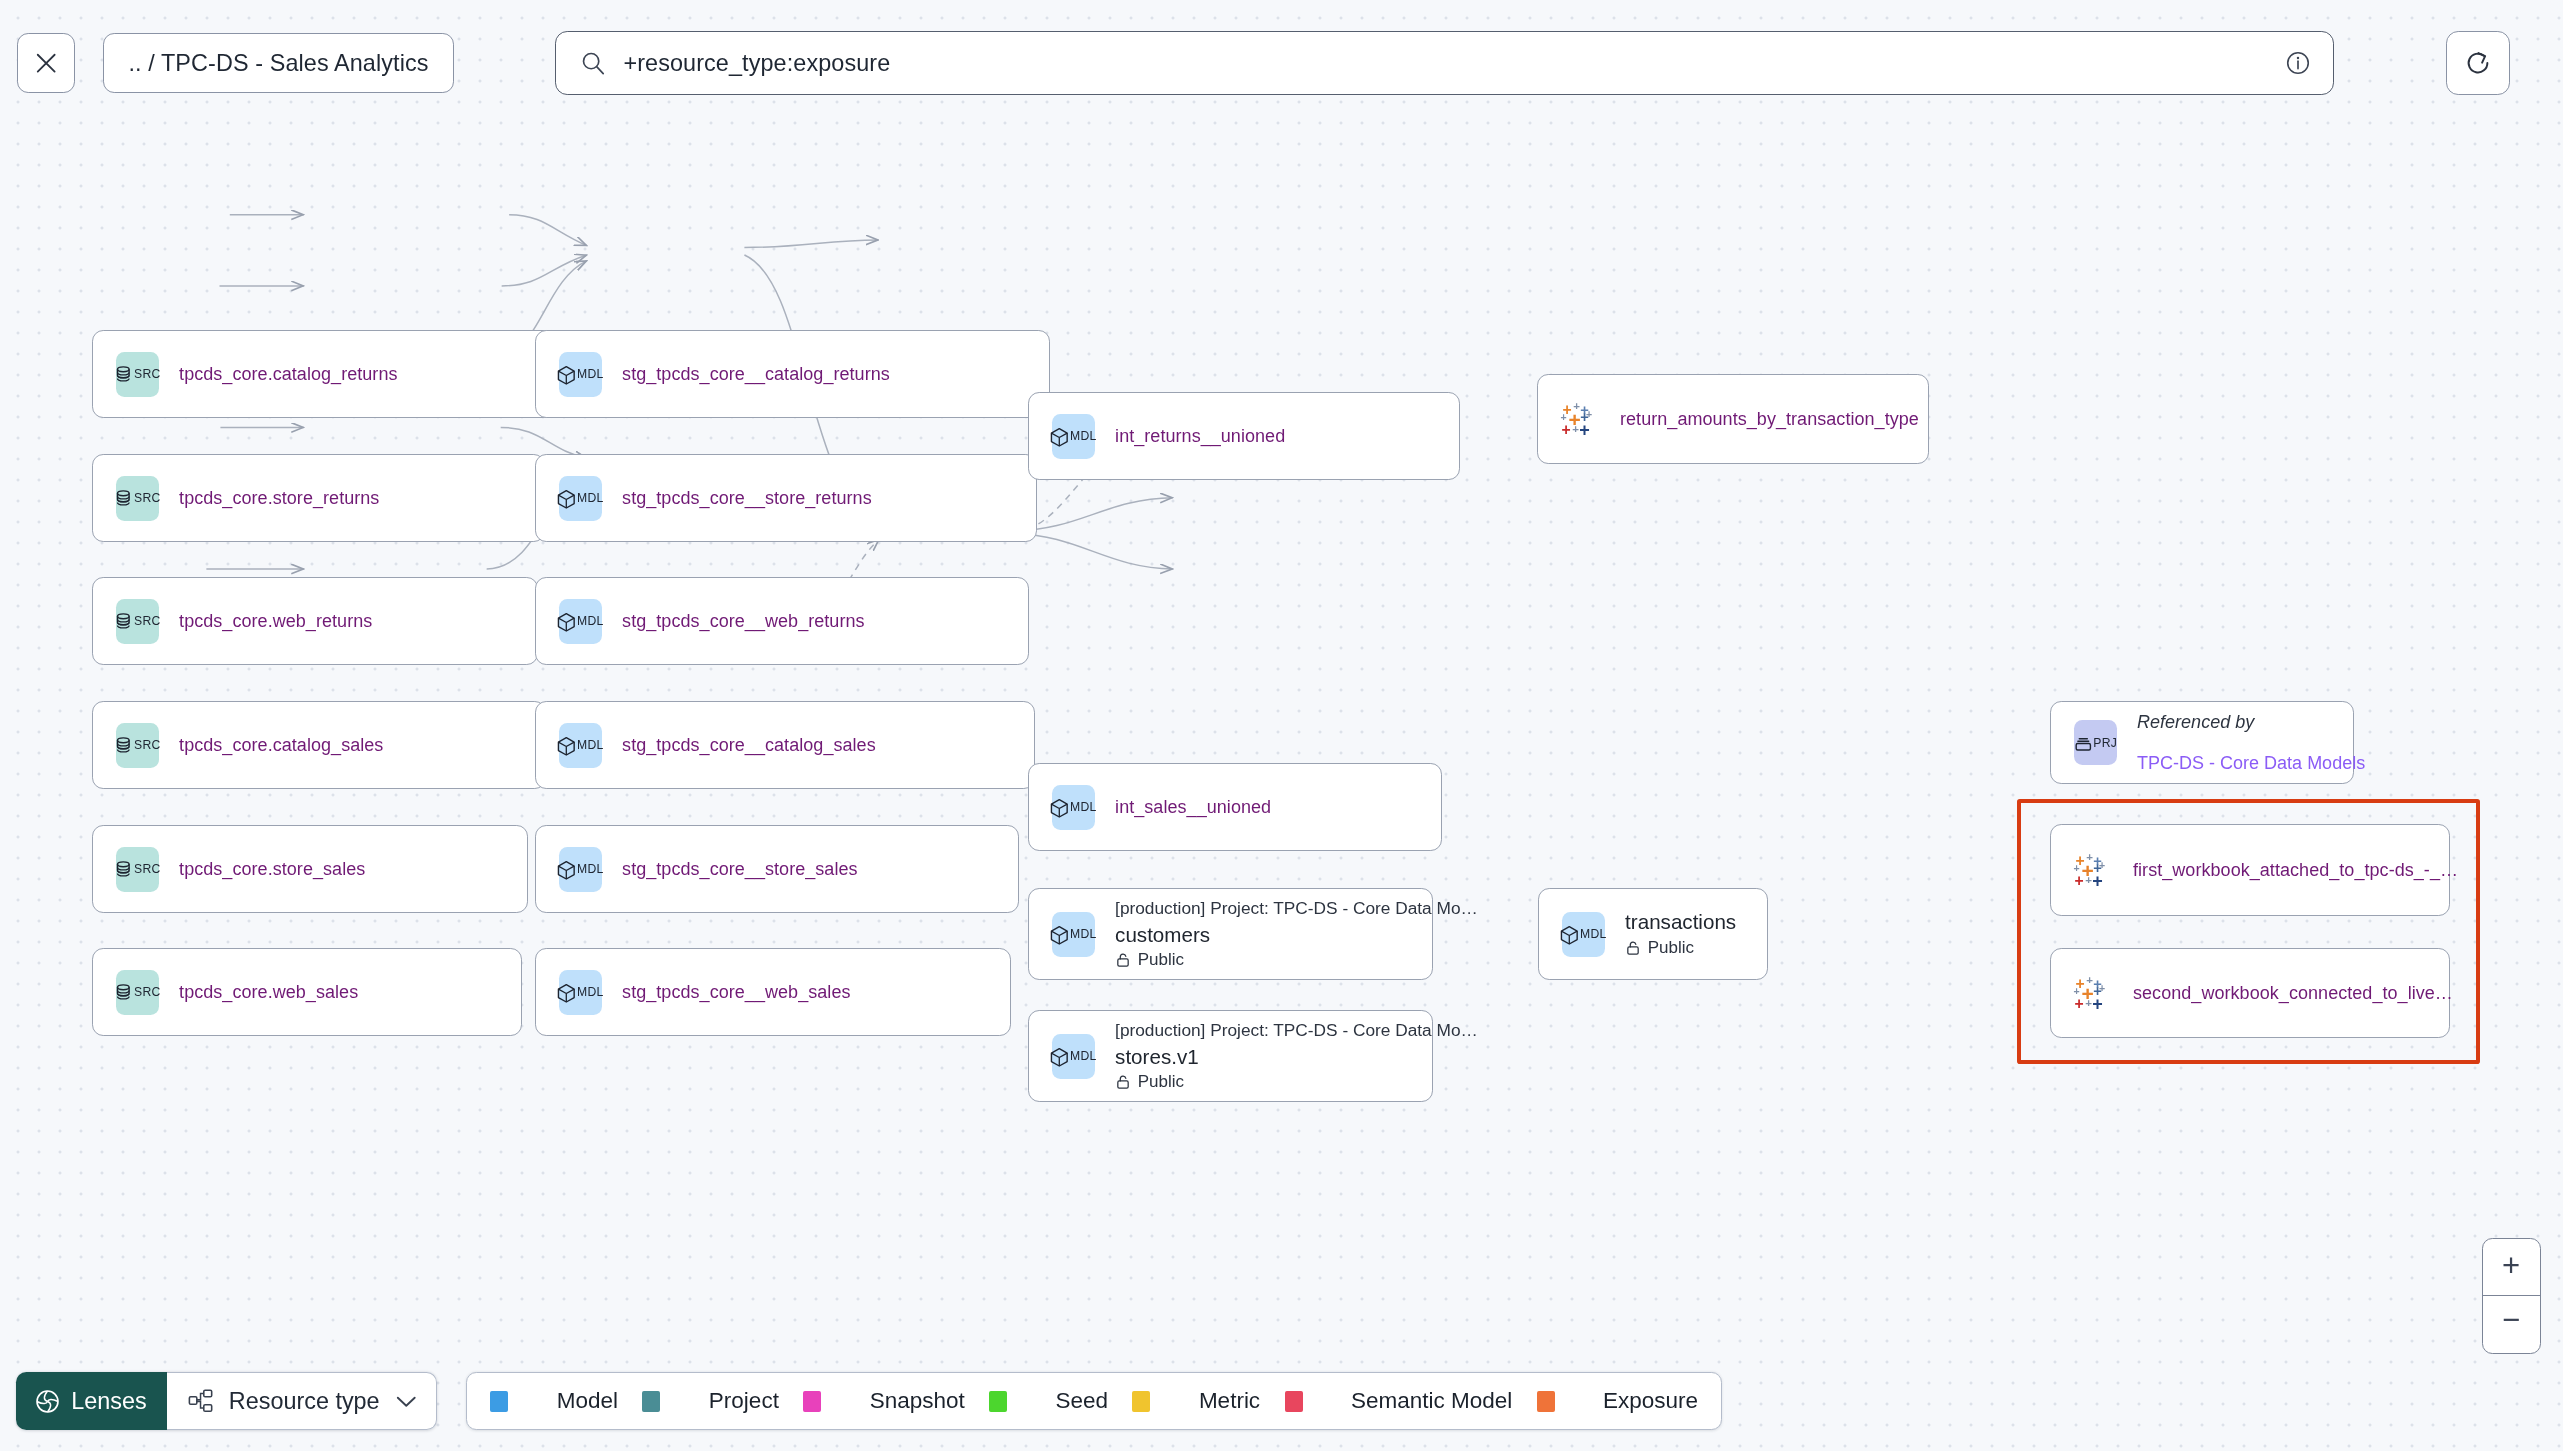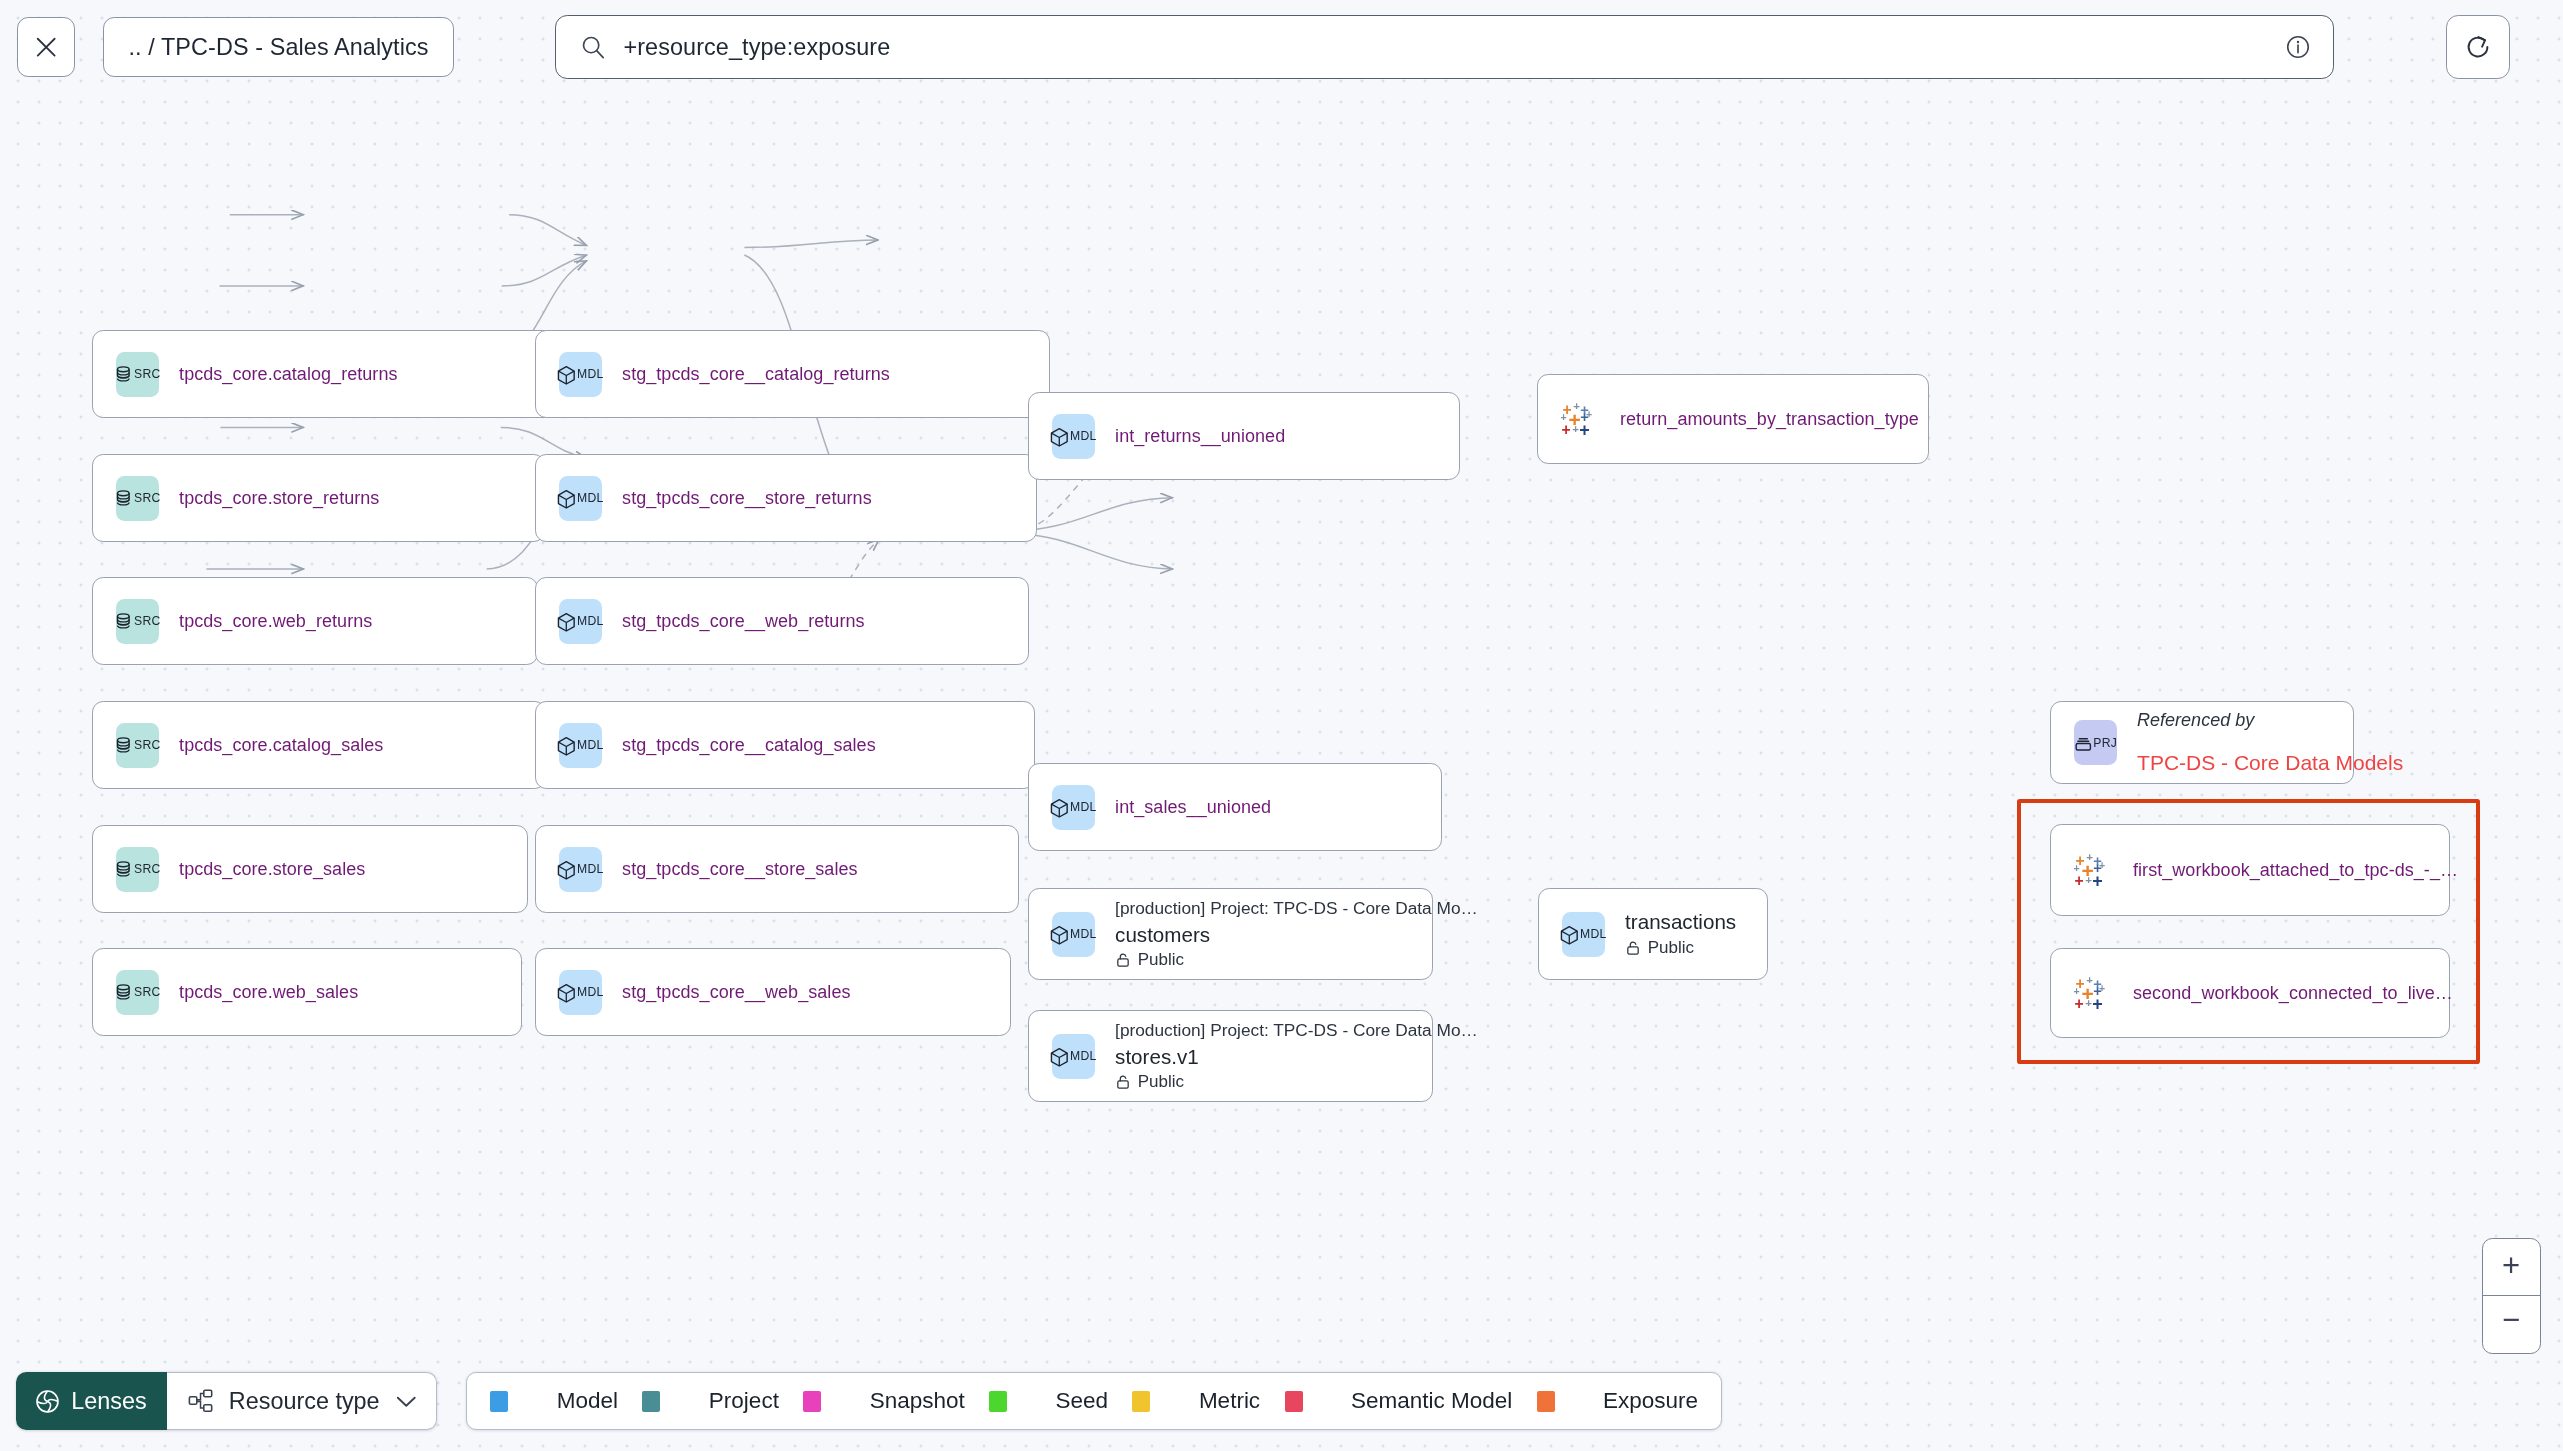--- a/index.html
+++ b/index.html
@@ -16,21 +16,21 @@
     height: 1451px;
     background-color: #f6f8fb;
     background-image: radial-gradient(circle, #d3d9e3 1.3px, transparent 1.4px);
     background-size: 21px 21px;
     background-position: 7.5px 7.5px;
   }
 
   
   .topbar {
     position: absolute;
-    top: 0; left: 0;
+    top: 16px; left: 0;
     width: 2516px; height: 109px;
     z-index: 40;
   }
   .tb-btn-close {
     position: absolute;
     left: 17px; top: 17px;
     width: 58px; height: 60px;
     background: #fff;
     border: 1.5px solid #8a93a5;
     border-radius: 11.2px;
@@ -137,21 +137,21 @@
     white-space: nowrap;
     margin-bottom: 3.7px;
   }
   .node .sub-access {
     font-size: 17px;
     color: #2d3440;
     display: flex; align-items: center; gap: 6.6px;
     white-space: nowrap;
   }
   .node .rb-title { font-size: 18px; color: #2d3440; margin-bottom: 20px; white-space: nowrap; font-style: italic;}
-  .node .rb-name  { font-size: 21px; color: #ef4444; white-space: nowrap;}
+  .node .rb-name  { font-size: 18px; color: #8b5cf6; white-space: nowrap;}
 
   .exposure-icon { flex: 0 0 auto; width: 37px; height: 37px; margin-right: 22.5px; position: relative; }
   .exposure-icon span {
     position: absolute;
     font-weight: bold;
     line-height: 1;
   }
 
   
   .highlight-box {

